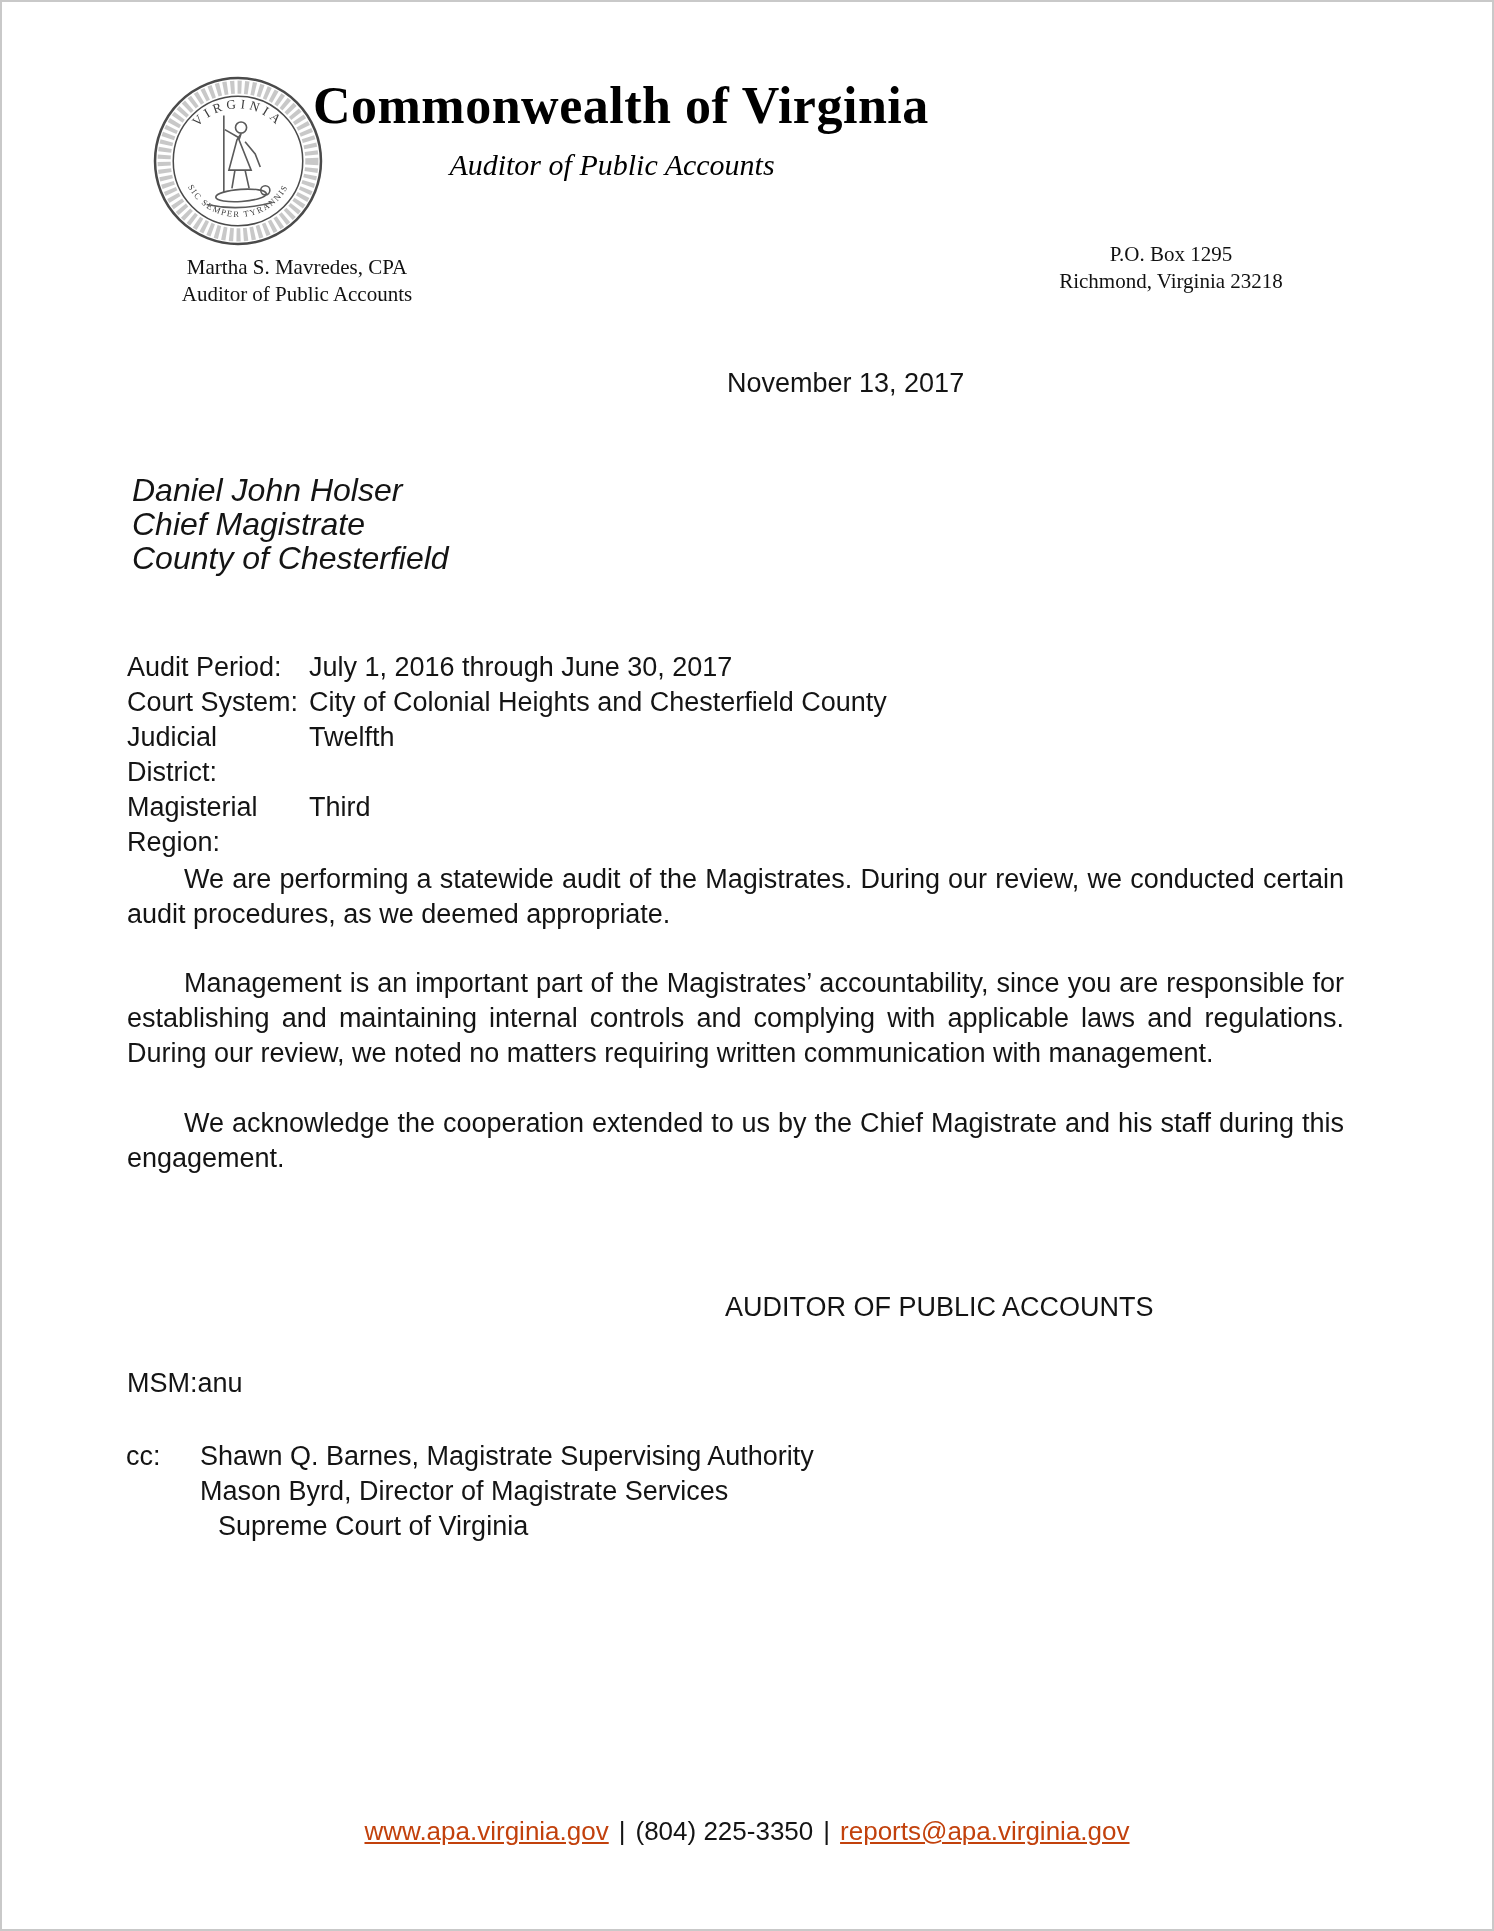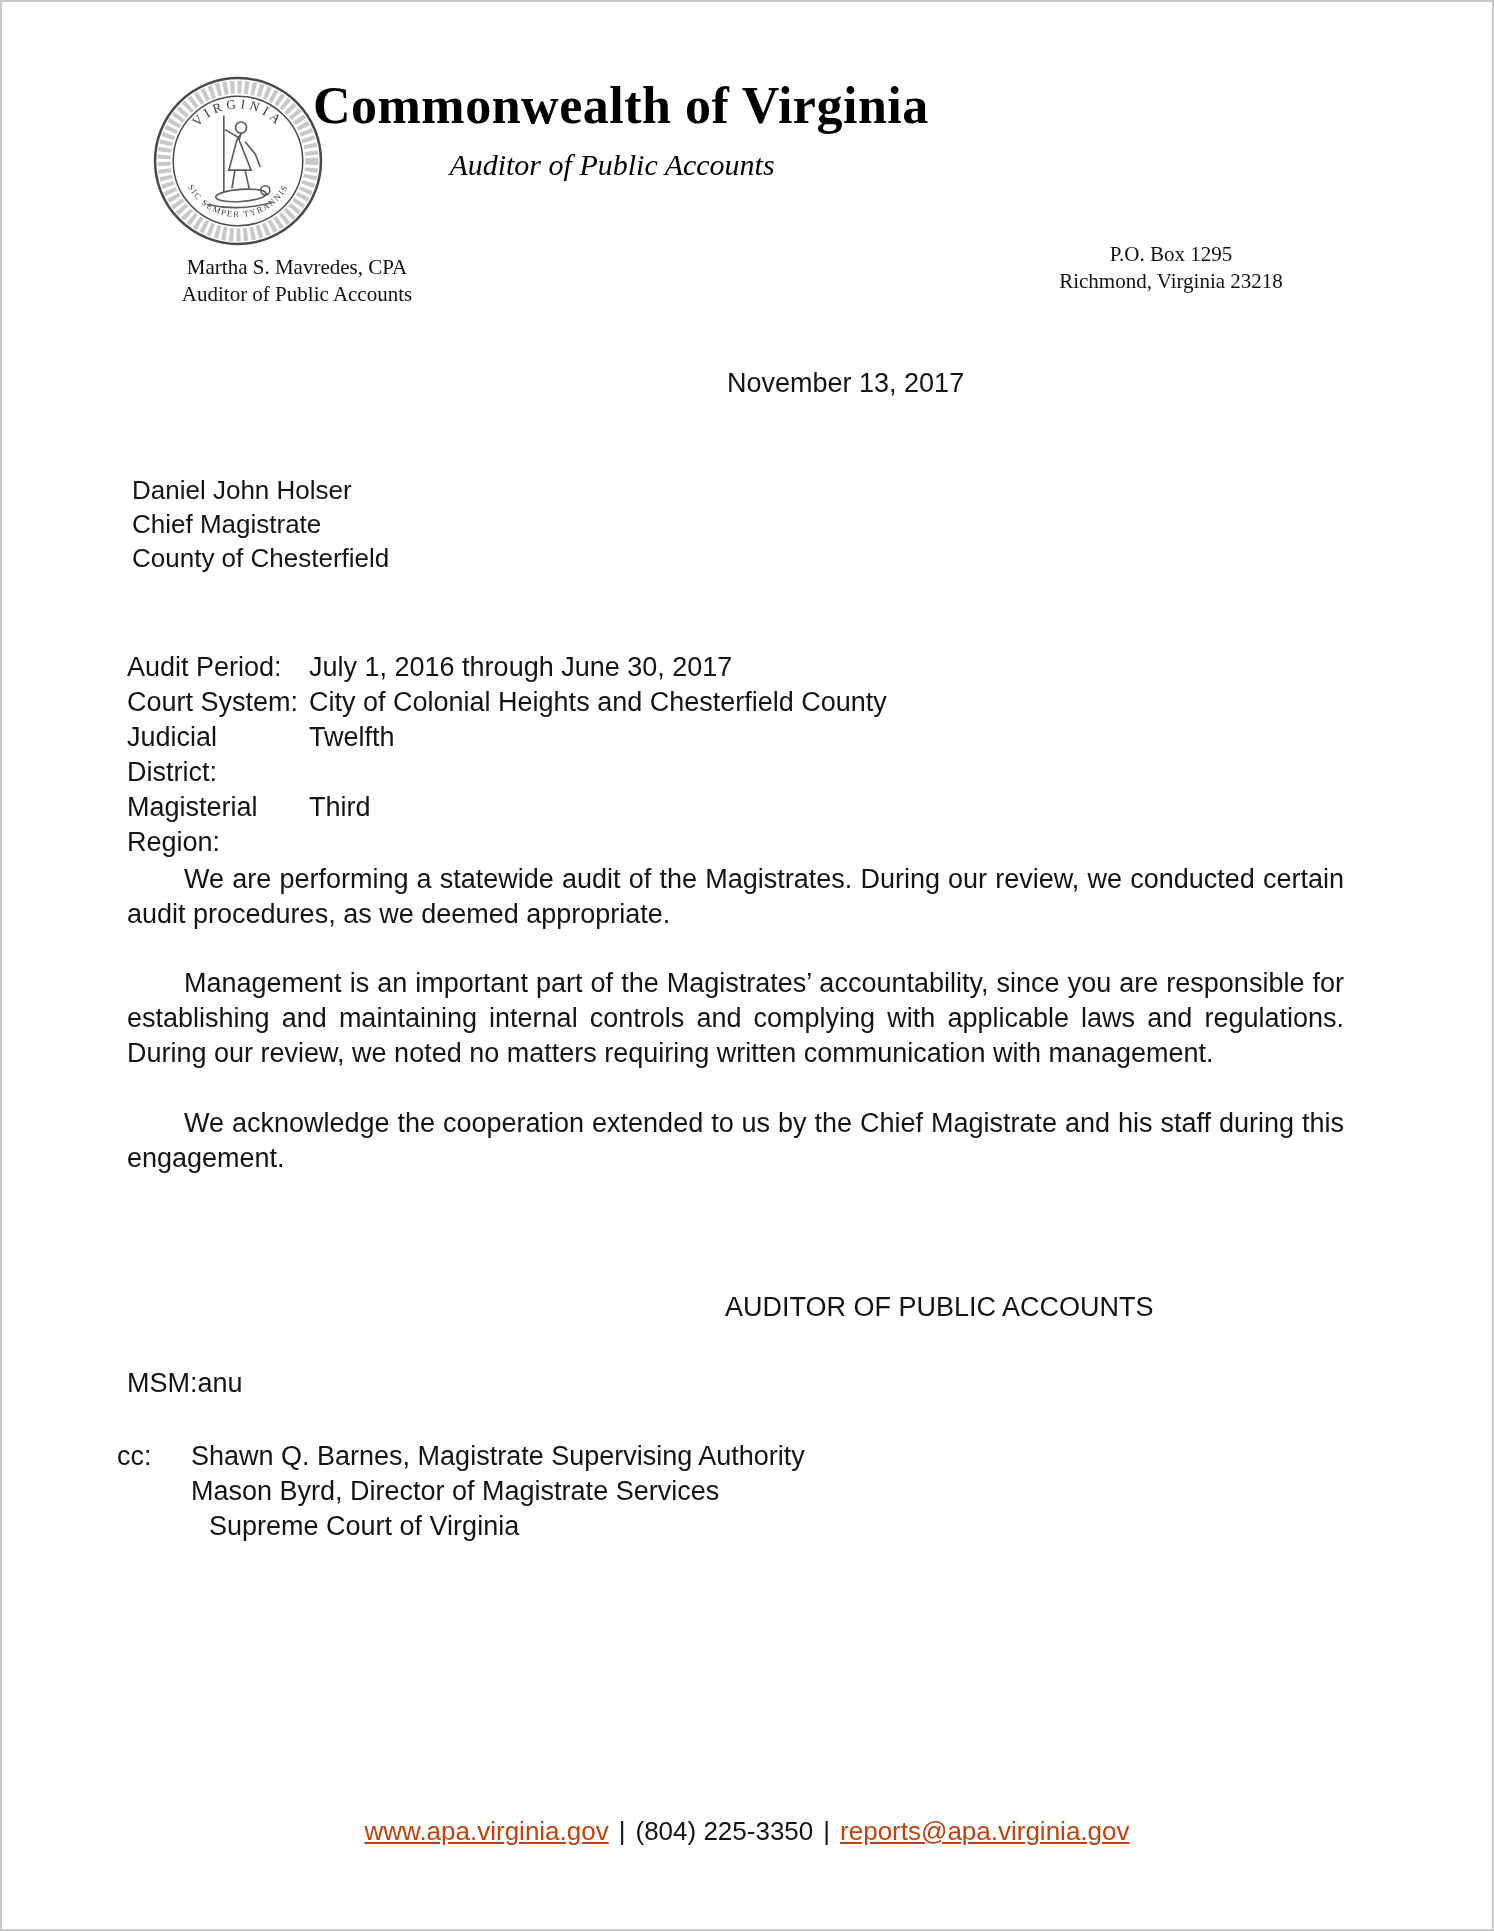--- a/index.html
+++ b/index.html
@@ -42,40 +42,40 @@
     font-size: 21px; line-height: 27px; color: #111;
   }
   .lh-right {
     position: absolute; left: 1020px; top: 239px; width: 298px;
     text-align: center;
     font-family: "Liberation Serif", serif;
     font-size: 21px; line-height: 27px; color: #111;
   }
   
   .date-line { position: absolute; left: 725px; top: 366px; font-size: 27px; }
-  .recipient { position: absolute; left: 130px; top: 471px; font-size: 26px; line-height: 34px; }
+  .recipient { position: absolute; left: 130px; top: 471px; font-size: 32px; line-height: 34px; font-style: italic; }
   .audit-info {
     position: absolute; left: 125px; top: 648px;
     display: grid; grid-template-columns: 182px auto;
     font-size: 27px; line-height: 35px;
   }
   .paragraph {
     position: absolute; left: 125px; width: 1217px;
     margin: 0;
     font-size: 27px; line-height: 35px;
     text-align: justify;
     text-indent: 57px;
   }
   .p1 { top: 860px; }
   .p2 { top: 964px; }
   .p3 { top: 1104px; }
   .signature-line { position: absolute; left: 723px; top: 1290px; font-size: 27px; white-space: nowrap; }
   .reference-line { position: absolute; left: 125px; top: 1366px; font-size: 27px; }
   .cc-block {
-    position: absolute; left: 115px; top: 1437px;
+    position: absolute; left: 124px; top: 1437px;
     display: grid; grid-template-columns: 74px auto;
     font-size: 27px; line-height: 35px;
   }
   .cc-entries { }
   .cc-sub { padding-left: 18px; }
   
   .footer {
     position: absolute; left: 0; top: 1814px; width: 100%;
     text-align: center;
     font-size: 26px;

